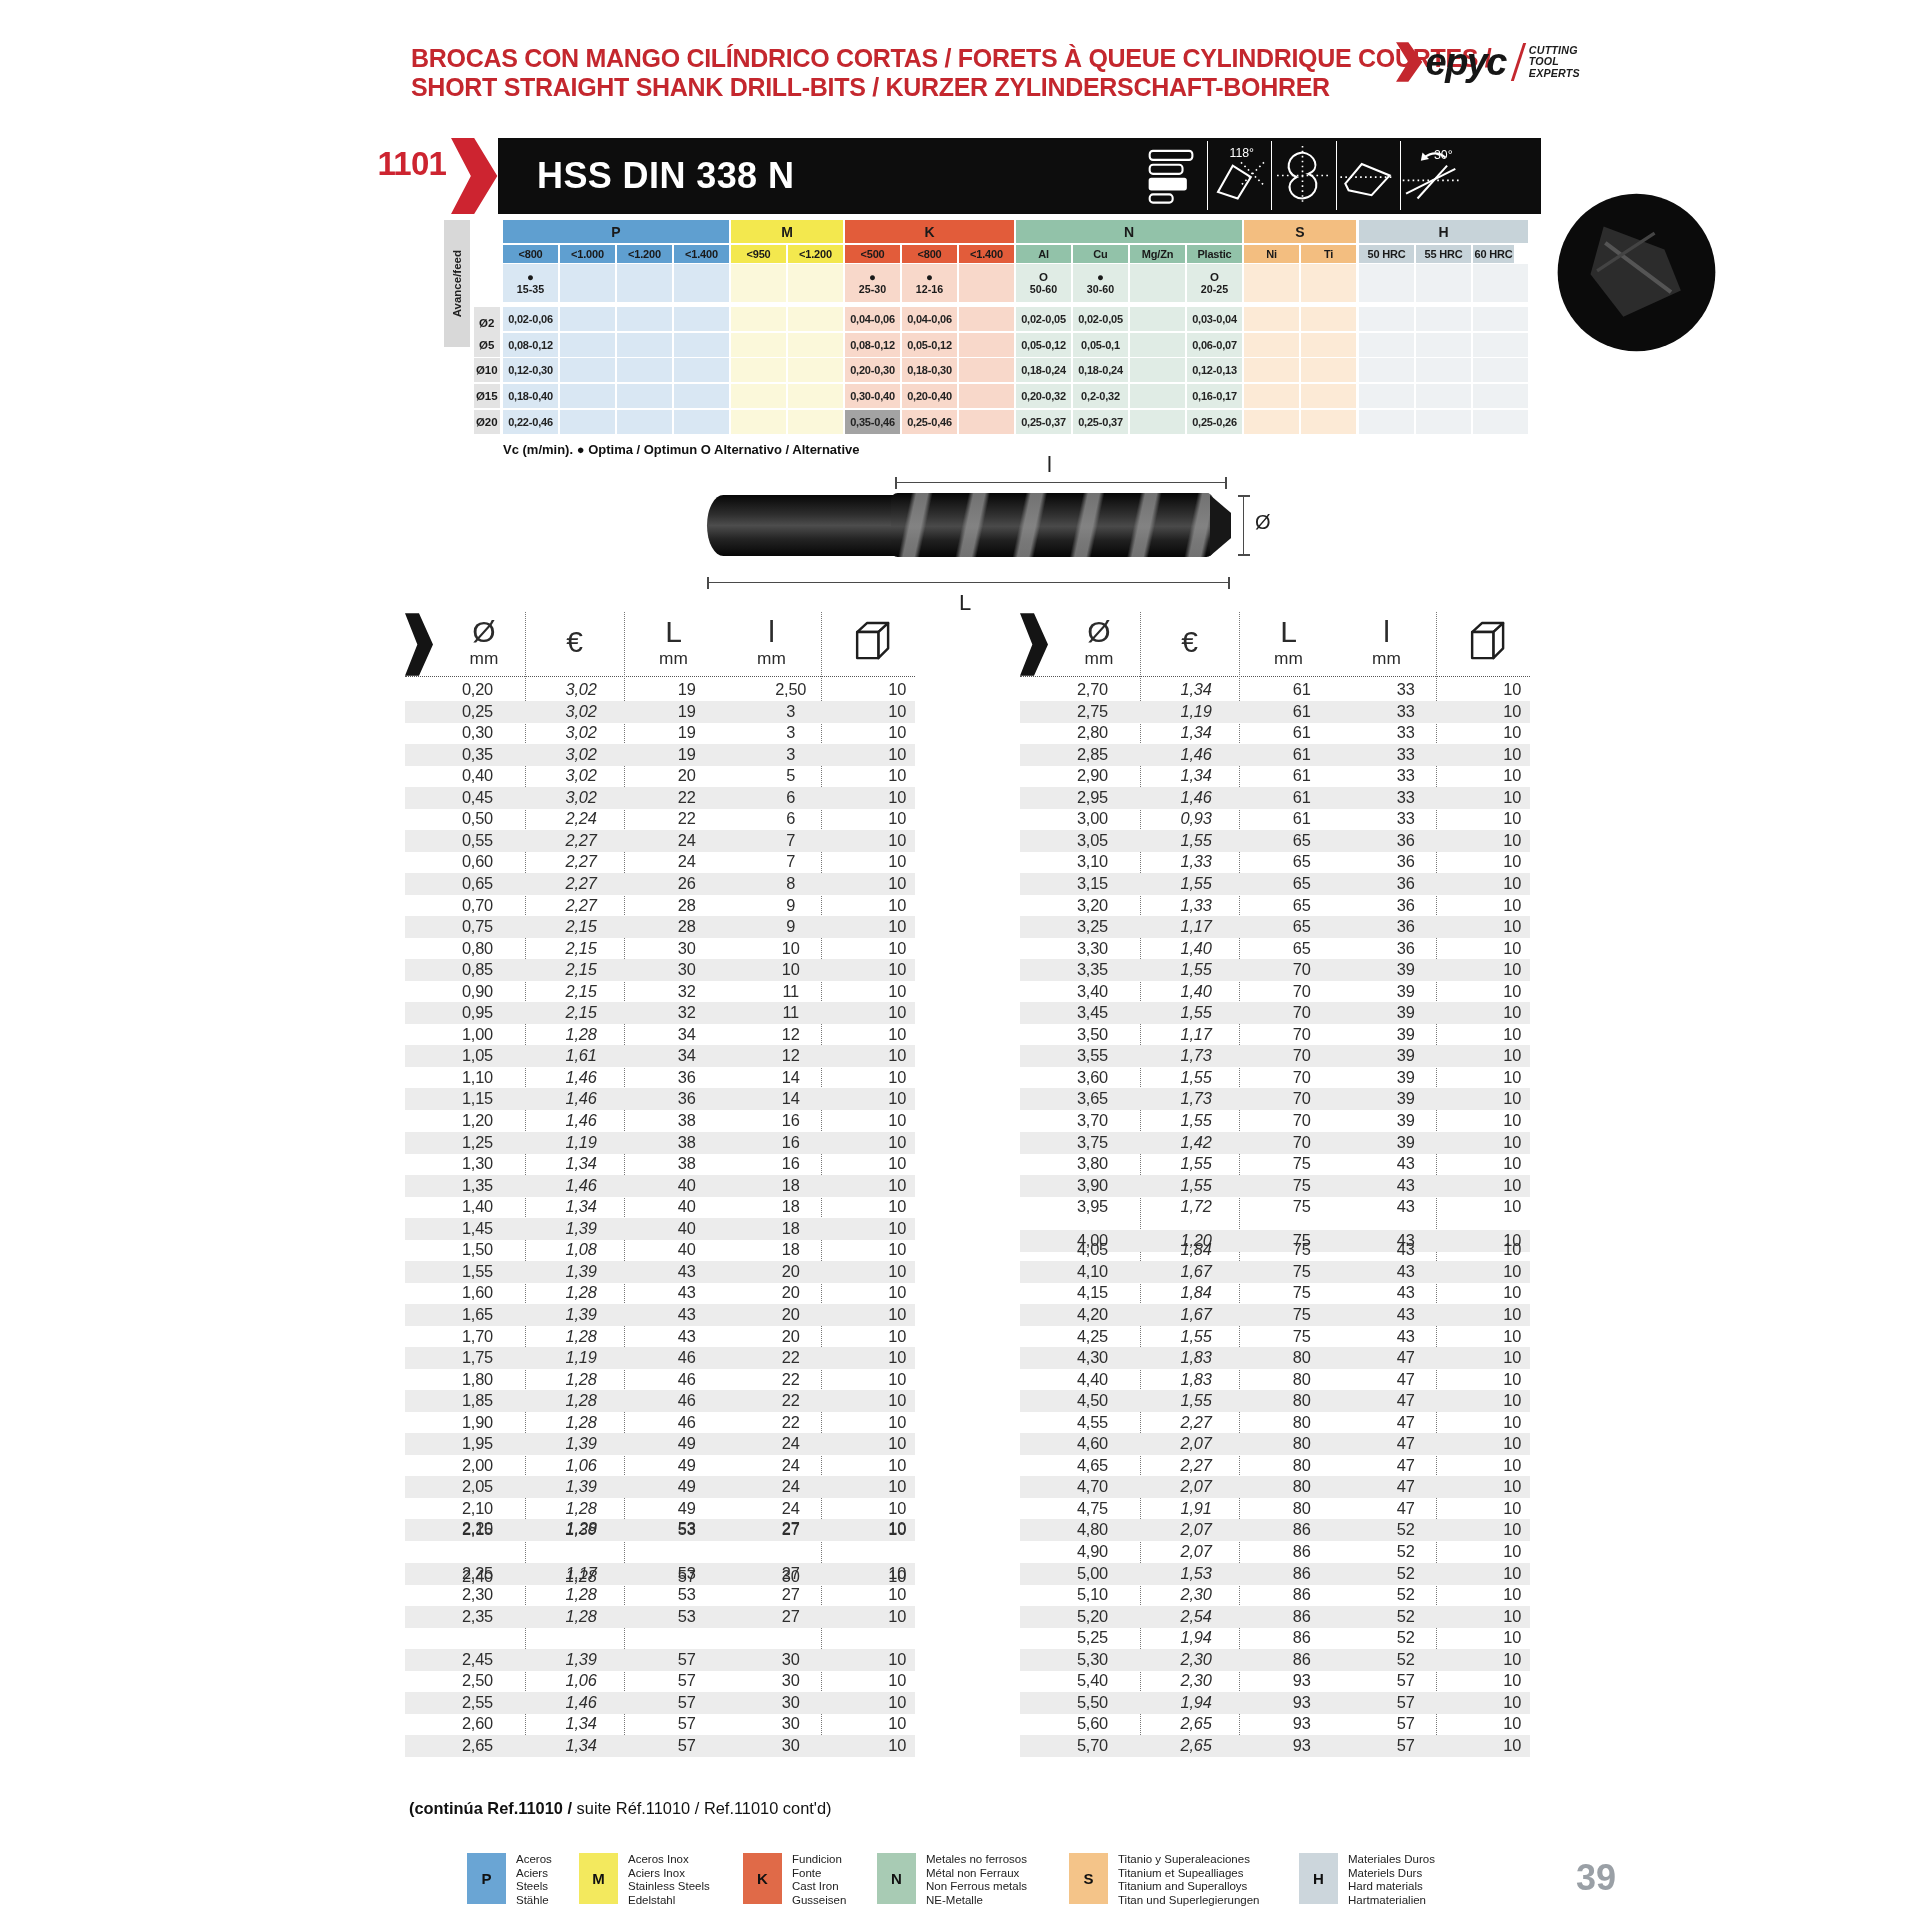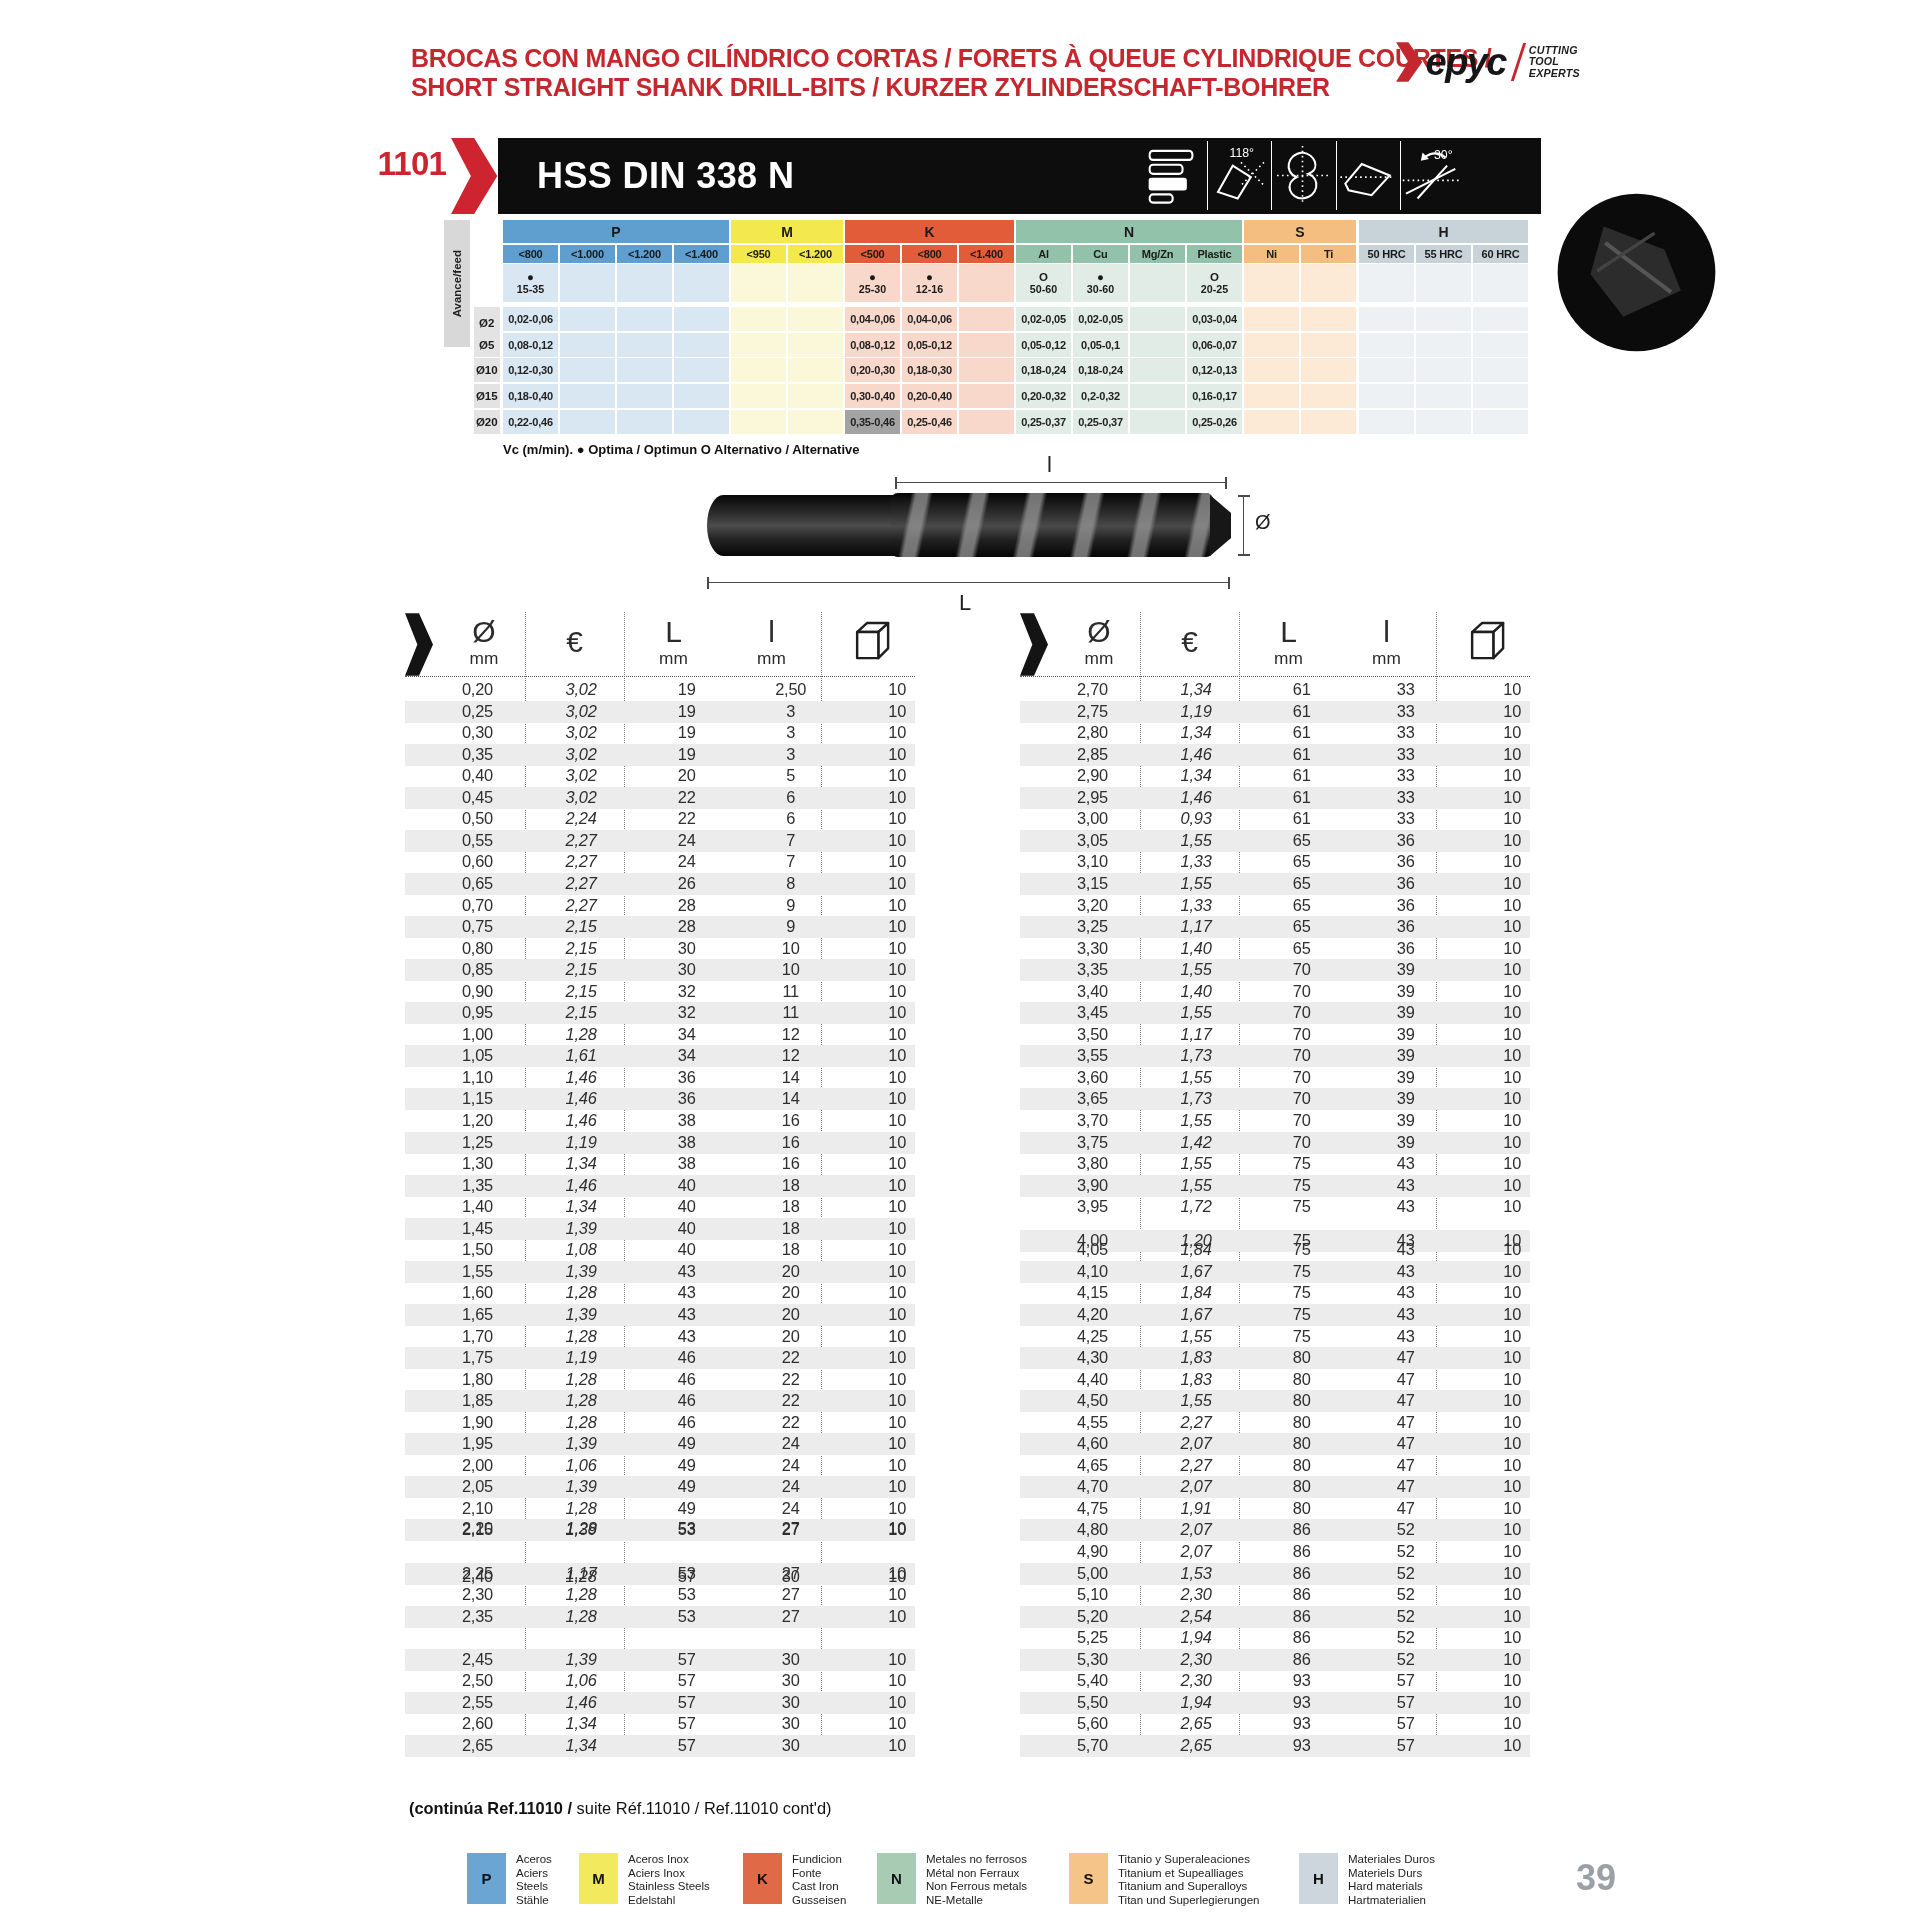--- a/index.html
+++ b/index.html
@@ -182,21 +182,21 @@
       <div class="sc sc-sub" style="left: 572px; top: 25px; width: 55px; height: 18px; background: rgb(146, 194, 169);">Al</div>
       <div class="sc sc-sub" style="left: 629px; top: 25px; width: 55px; height: 18px; background: rgb(146, 194, 169);">Cu</div>
       <div class="sc sc-sub" style="left: 686px; top: 25px; width: 55px; height: 18px; background: rgb(146, 194, 169);">Mg/Zn</div>
       <div class="sc sc-sub" style="left: 743px; top: 25px; width: 55px; height: 18px; background: rgb(146, 194, 169);">Plastic</div>
       <div class="sc sc-group" style="left: 800px; top: 0px; width: 112px; height: 23px; background: rgb(243, 190, 128);">S</div>
       <div class="sc sc-sub" style="left: 800px; top: 25px; width: 55px; height: 18px; background: rgb(243, 190, 128);">Ni</div>
       <div class="sc sc-sub" style="left: 857px; top: 25px; width: 55px; height: 18px; background: rgb(243, 190, 128);">Ti</div>
       <div class="sc sc-group" style="left: 915px; top: 0px; width: 169px; height: 23px; background: rgb(199, 211, 217);">H</div>
       <div class="sc sc-sub" style="left: 915px; top: 25px; width: 55px; height: 18px; background: rgb(199, 211, 217);">50 HRC</div>
       <div class="sc sc-sub" style="left: 972px; top: 25px; width: 55px; height: 18px; background: rgb(199, 211, 217);">55 HRC</div>
-      <div class="sc sc-sub" style="left: 1029px; top: 25px; width: 55px; height: 18px; background: rgb(199, 211, 217);">60 HRC</div>
+      <div class="sc sc-sub" style="left: 1029px; top: 25px; width: 41px; height: 18px; background: rgb(199, 211, 217);">60 HRC</div>
       <div class="sc sc-vc" style="left: 59px; top: 44px; width: 55px; height: 38px; background: rgb(217, 231, 243);">
         <div class="dot">●</div>
         <div>15-35</div>
       </div>
       <div class="sc sc-vc" style="left: 116px; top: 44px; width: 55px; height: 38px; background: rgb(217, 231, 243);"></div>
       <div class="sc sc-vc" style="left: 173px; top: 44px; width: 55px; height: 38px; background: rgb(217, 231, 243);"></div>
       <div class="sc sc-vc" style="left: 230px; top: 44px; width: 55px; height: 38px; background: rgb(217, 231, 243);"></div>
       <div class="sc sc-vc" style="left: 287px; top: 44px; width: 55px; height: 38px; background: rgb(251, 248, 218);"></div>
       <div class="sc sc-vc" style="left: 344px; top: 44px; width: 55px; height: 38px; background: rgb(251, 248, 218);"></div>
       <div class="sc sc-vc" style="left: 401px; top: 44px; width: 55px; height: 38px; background: rgb(248, 216, 202);">

